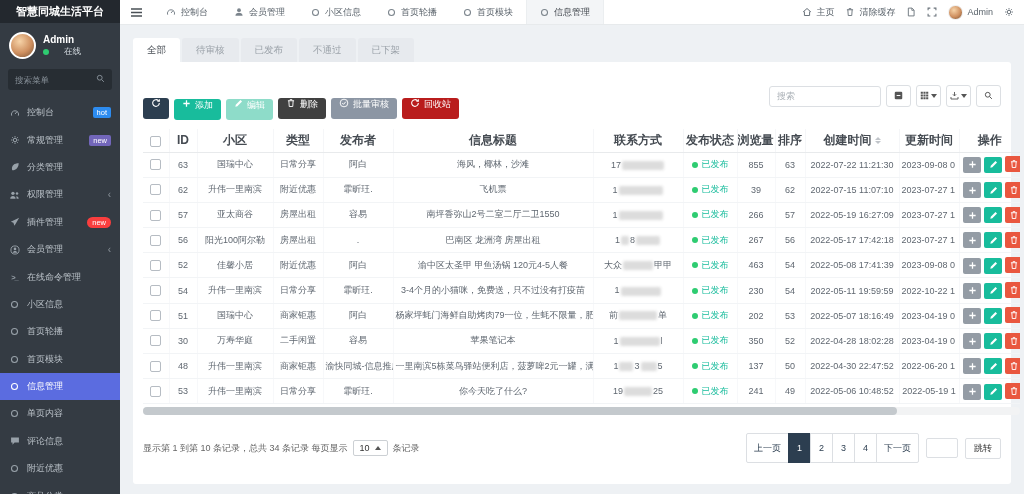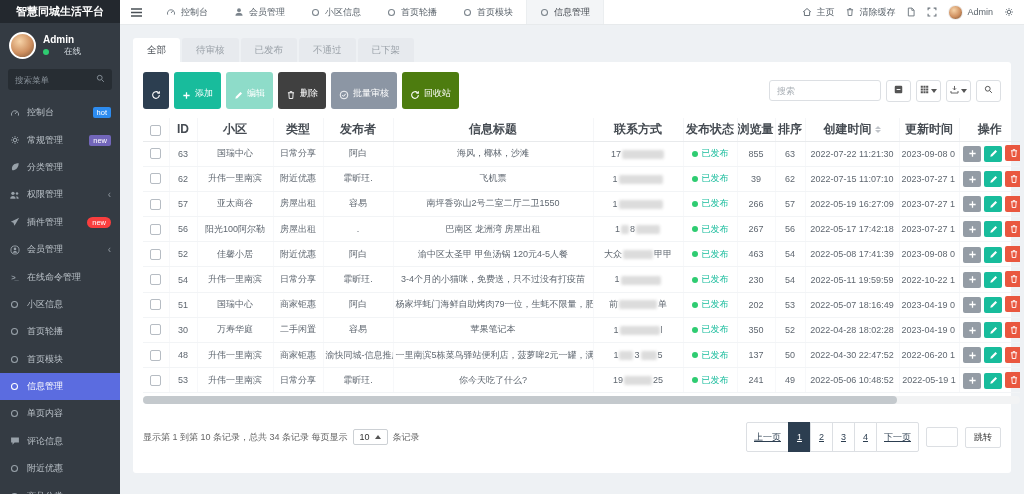--- a/index.html
+++ b/index.html
@@ -43,21 +43,21 @@
   .mini-avatar { width:15px; height:15px; border-radius:50%; border:1px solid #eee; background:radial-gradient(circle at 38% 32%, #f6d3a8, #cf9060 55%, #7e5637 95%); }
 
   
   .content { flex:1; padding:13px 13px 0; }
   .filter-tabs { display:flex; gap:2px; }
   .filter-tab { height:24px; line-height:24px; padding:0 14px; font-size:9.5px; color:#9ba2a9; background:#e7eaee; border-radius:3px 3px 0 0; cursor:pointer; }
   .filter-tab.active { background:#fff; color:#454b52; }
   .panel { background:#fff; border-radius:0 3px 3px 3px; padding:10px; }
 
   .toolbar { display:flex; align-items:center; margin-bottom:9px; }
-  .btn { height:37px; display:inline-flex; align-items:flex-end; gap:4px; padding:9px 8px; border:0; border-radius:3px; color:#fff; font-size:9px; margin-right:5px; cursor:pointer; white-space:nowrap; }
+  .btn { height:21px; display:inline-flex; align-items:flex-start; gap:4px; padding:0 8px; border:0; border-radius:3px; color:#fff; font-size:9px; margin-right:5px; cursor:pointer; white-space:nowrap; }
   .btn .icon { display:inline-flex; }
   .search-group { margin-left:auto; display:flex; align-items:center; gap:5px; }
   .search-input { width:112px; height:21px; border:1px solid #dcdfe3; border-radius:3px; padding:0 7px; font-size:9px; color:#555; outline:0; }
   .search-input::placeholder { color:#aab0b6; }
   .icon-btn { width:25px; height:22px; border:1px solid #dcdfe3; border-radius:3px; background:#fff; display:inline-flex; align-items:center; justify-content:center; gap:2px; color:#555; cursor:pointer; }
   .caret-down { width:0; height:0; border-left:3px solid transparent; border-right:3px solid transparent; border-top:4px solid #555; display:inline-block; }
 
   
   table { width:877px; border-collapse:collapse; table-layout:fixed; }
   th { height:23px; font-size:12px; color:#454b52; font-weight:bold; border-bottom:1px solid #e8eaec; border-right:1px solid #f5f6f8; white-space:nowrap; overflow:hidden; text-align:center; position:relative; }
@@ -74,21 +74,21 @@
   .act .icon { display:inline-flex; }
 
   .hscroll { width:877px; height:8px; background:#f2f3f4; border-radius:4px; margin-top:3px; position:relative; cursor:pointer; }
   .hscroll-thumb { position:absolute; left:0; top:0; height:8px; width:86%; border-radius:4px; background:#c4c9cd; }
 
   
   .table-footer { display:flex; align-items:center; margin-top:9px; padding-bottom:2px; font-size:9px; color:#666; }
   .pp-box { display:inline-flex; align-items:center; gap:5px; border:1px solid #ccd0d4; border-radius:2px; background:#fff; padding:2px 6px; margin:16px 5px; color:#333; cursor:pointer; }
   .caret-up { width:0; height:0; border-left:3px solid transparent; border-right:3px solid transparent; border-bottom:4px solid #555; display:inline-block; }
   .pager { margin-left:auto; display:flex; align-items:center; }
-  .page-btn { min-width:23px; height:30px; padding:12px 7px; border:1px solid #dcdfe3; background:#fff; color:#2c3e50; display:inline-flex; align-items:center; justify-content:center; margin-left:-1px; font-size:9px; cursor:pointer;text-decoration:underline; }
+  .page-btn { min-width:23px; height:30px; padding:12px 7px; border:1px solid #dcdfe3; background:#fff; color:#2c3e50; display:inline-flex; align-items:center; justify-content:center; margin-left:-1px; font-size:9px; cursor:pointer; }
   .page-btn.first { border-radius:2px 0 0 2px; }
   .page-btn.last { border-radius:0 2px 2px 0; }
   .page-btn.active { background:#2c3e50; border-color:#2c3e50; color:#fff; }
   .jump-input { width:32px; height:20px; border:1px solid #dcdfe3; border-radius:2px; margin:0 7px; outline:0; }
   .jump-btn { height:21px; padding:0 8px; border:1px solid #dcdfe3; border-radius:2px; background:#fff; color:#333; font-size:9px; cursor:pointer; }
 </style>
 </head>
 <body>
 
 <div class="layout">
@@ -392,21 +392,21 @@
                 </span>
                 <span>删除</span>
               </button><button class="btn" style="background: rgb(140, 150, 164);">
                 <span class="icon">
                   <svg width="10" height="10" viewBox="0 0 12 12">
                     <circle cx="6" cy="6" r="4.6" fill="none" stroke="currentColor" stroke-width="1.1"></circle>
                     <path d="M3.9 6.1l1.5 1.5 2.7-3.1" fill="none" stroke="currentColor" stroke-width="1.2"></path>
                   </svg>
                 </span>
                 <span>批量审核</span>
-              </button><button class="btn" style="background: #4d7c0f;">
+              </button><button class="btn" style="background: #b91c1c; margin-top: 26px;">
                 <span class="icon">
                   <svg width="10" height="10" viewBox="0 0 12 12">
                     <path d="M10 6a4 4 0 1 1-1.1-2.75M10 1.4v2.4H7.6" fill="none" stroke="currentColor" stroke-width="1.3"></path>
                   </svg>
                 </span>
                 <span>回收站</span>
               </button></span>
           <div class="search-group">
             <input class="search-input" placeholder="搜索" style="">
             <span class="icon-btn">

